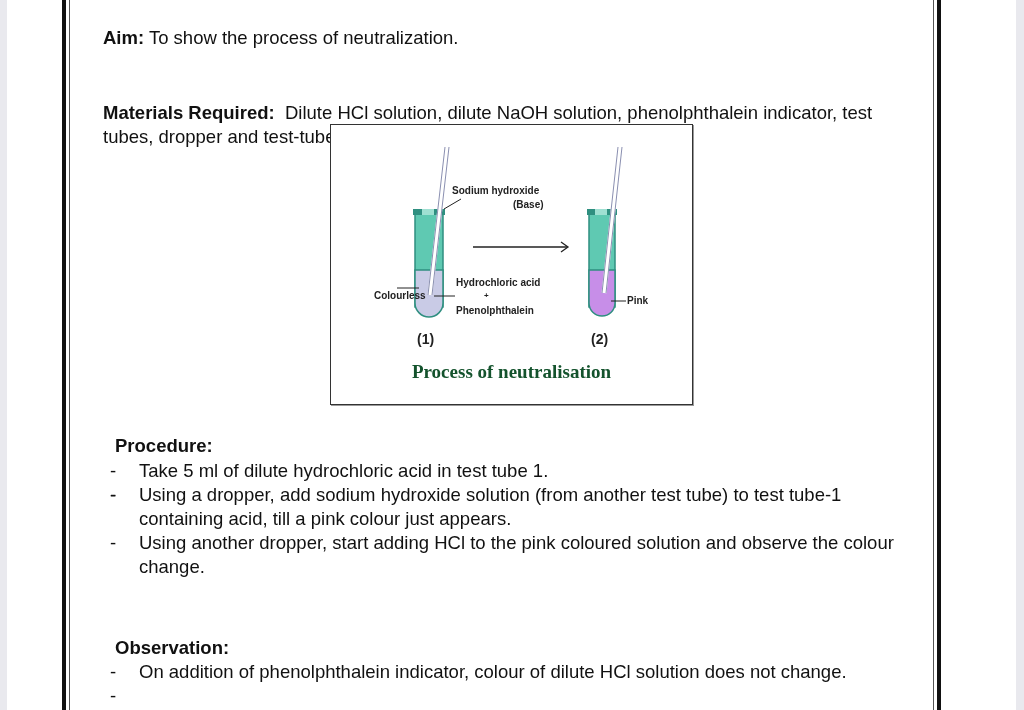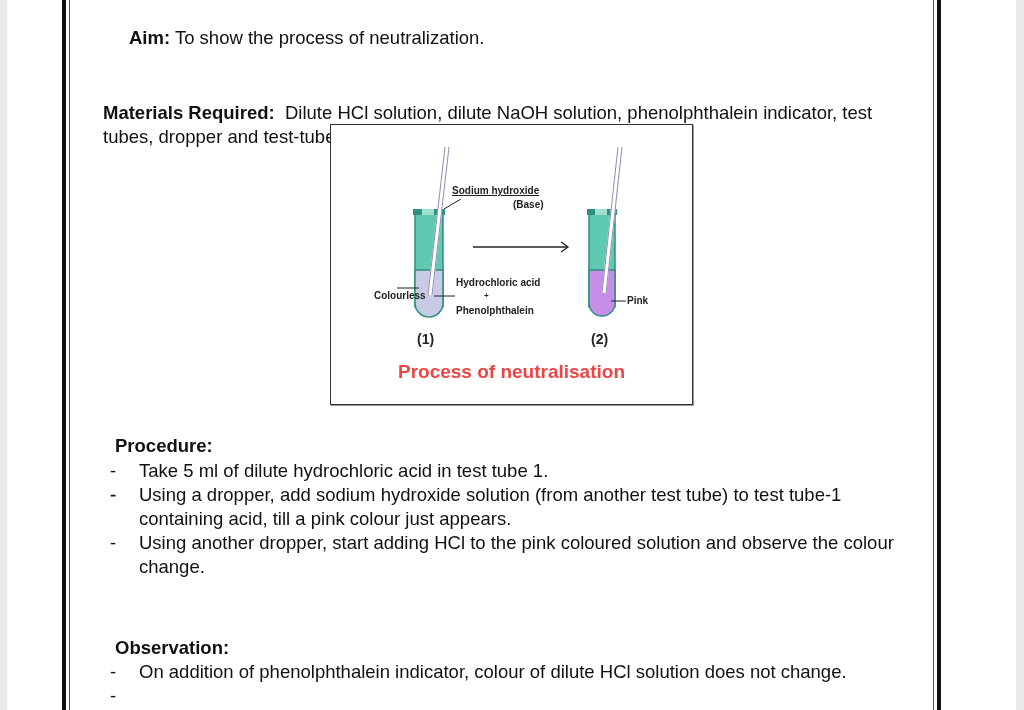--- a/index.html
+++ b/index.html
@@ -7,31 +7,31 @@
     width:1024px; height:710px; overflow:hidden; position:relative;
     background:#ffffff;
     font-family:"Liberation Sans", sans-serif;
     color:#111;
   }
   .edge-left { position:absolute; left:0; top:0; width:7px; height:710px; background:#e9e9ee; }
   .edge-right { position:absolute; right:0; top:0; width:8px; height:710px; background:#e9e9ee; }
   .border-left { position:absolute; left:62px; top:0; width:4px; height:710px; background:#111; box-shadow: 3px 0 0 #fff, 4px 0 0 #555; }
   .border-right { position:absolute; left:937px; top:0; width:4px; height:710px; background:#111; box-shadow: -3px 0 0 #fff, -4px 0 0 #555; }
   .content { position:absolute; left:103px; top:0; width:820px; font-size:18.5px; line-height:24px; }
-  .aim { position:absolute; top:26px; left:0; white-space:nowrap;margin-left:26px; }
+  .aim { position:absolute; top:26px; left:0; white-space:nowrap; }
   .materials { position:absolute; top:74px; left:0; width:820px;margin-top:27px; }
   b { font-weight:bold; }
   .figure {
     position:absolute; left:330px; top:124px; width:361px; height:279px;
     border:1.5px solid #333; box-shadow: 1px 1px 0 #999; background:#fff;
   }
   .figure svg { position:absolute; left:0; top:0; }
   .fig-label { position:absolute; font-weight:bold; font-size:10px; color:#222; white-space:nowrap; line-height:12px; }
   .fig-num { position:absolute; font-weight:bold; font-size:14px; color:#222; }
-  .fig-caption { position:absolute; left:0; width:361px; top:236px; text-align:center; font-weight:bold; font-size:19px; color:#ef4444; }
+  .fig-caption { position:absolute; left:0; width:361px; top:236px; text-align:center; font-weight:bold; font-size:19px; color:#14532d;font-family:Liberation Serif, serif; }
   .section-title { position:absolute; left:12px; font-weight:bold; }
   .list { position:absolute; left:0; width:820px; margin:0; padding:0; list-style:none; }
   .list li { position:relative; padding-left:36px; margin:0; }
   .list li .dash { position:absolute; left:7px; top:0; }
 </style>
 </head>
 <body>
 
 <div class="edge-left"></div>
 <div class="edge-right"></div>
@@ -75,21 +75,21 @@
       <rect x="256" y="84" width="30" height="6" fill="#2f8f80"></rect>
       <rect x="264" y="84" width="12" height="6" fill="#9fe0d2"></rect>
       <line x1="289" y1="22" x2="273" y2="168" stroke="#fff" stroke-width="5"></line>
       <line x1="289" y1="22" x2="273" y2="168" stroke="#8a8fb0" stroke-width="1" transform="translate(-2,0)"></line>
       <line x1="289" y1="22" x2="273" y2="168" stroke="#8a8fb0" stroke-width="1" transform="translate(2,0)"></line>
     </g>
 
     <line x1="280" y1="176" x2="295" y2="176" stroke="#222" stroke-width="1"></line>
   </svg>
 
-  <div class="fig-label" style="left:121px; top:60px;text-decoration:underline;">Sodium hydroxide</div>
+  <div class="fig-label" style="left:121px; top:60px;">Sodium hydroxide</div>
   <div class="fig-label" style="left:142px; top:74px;padding-left:40px;">(Base)</div>
   <div class="fig-label" style="left:7px; top:165px;margin-left:36px;">Colourless</div>
   <div class="fig-label" style="left:125px; top:152px;">Hydrochloric acid</div>
   <div class="fig-label" style="left:153px; top:165px; font-size:8px;">+</div>
   <div class="fig-label" style="left:125px; top:180px;text-align:right;">Phenolphthalein</div>
   <div class="fig-label" style="left:296px; top:170px;">Pink</div>
   <div class="fig-num" style="left:86px; top:206px;">(1)</div>
   <div class="fig-num" style="left:260px; top:206px;">(2)</div>
   <div class="fig-caption">Process of neutralisation</div>
 </div>

